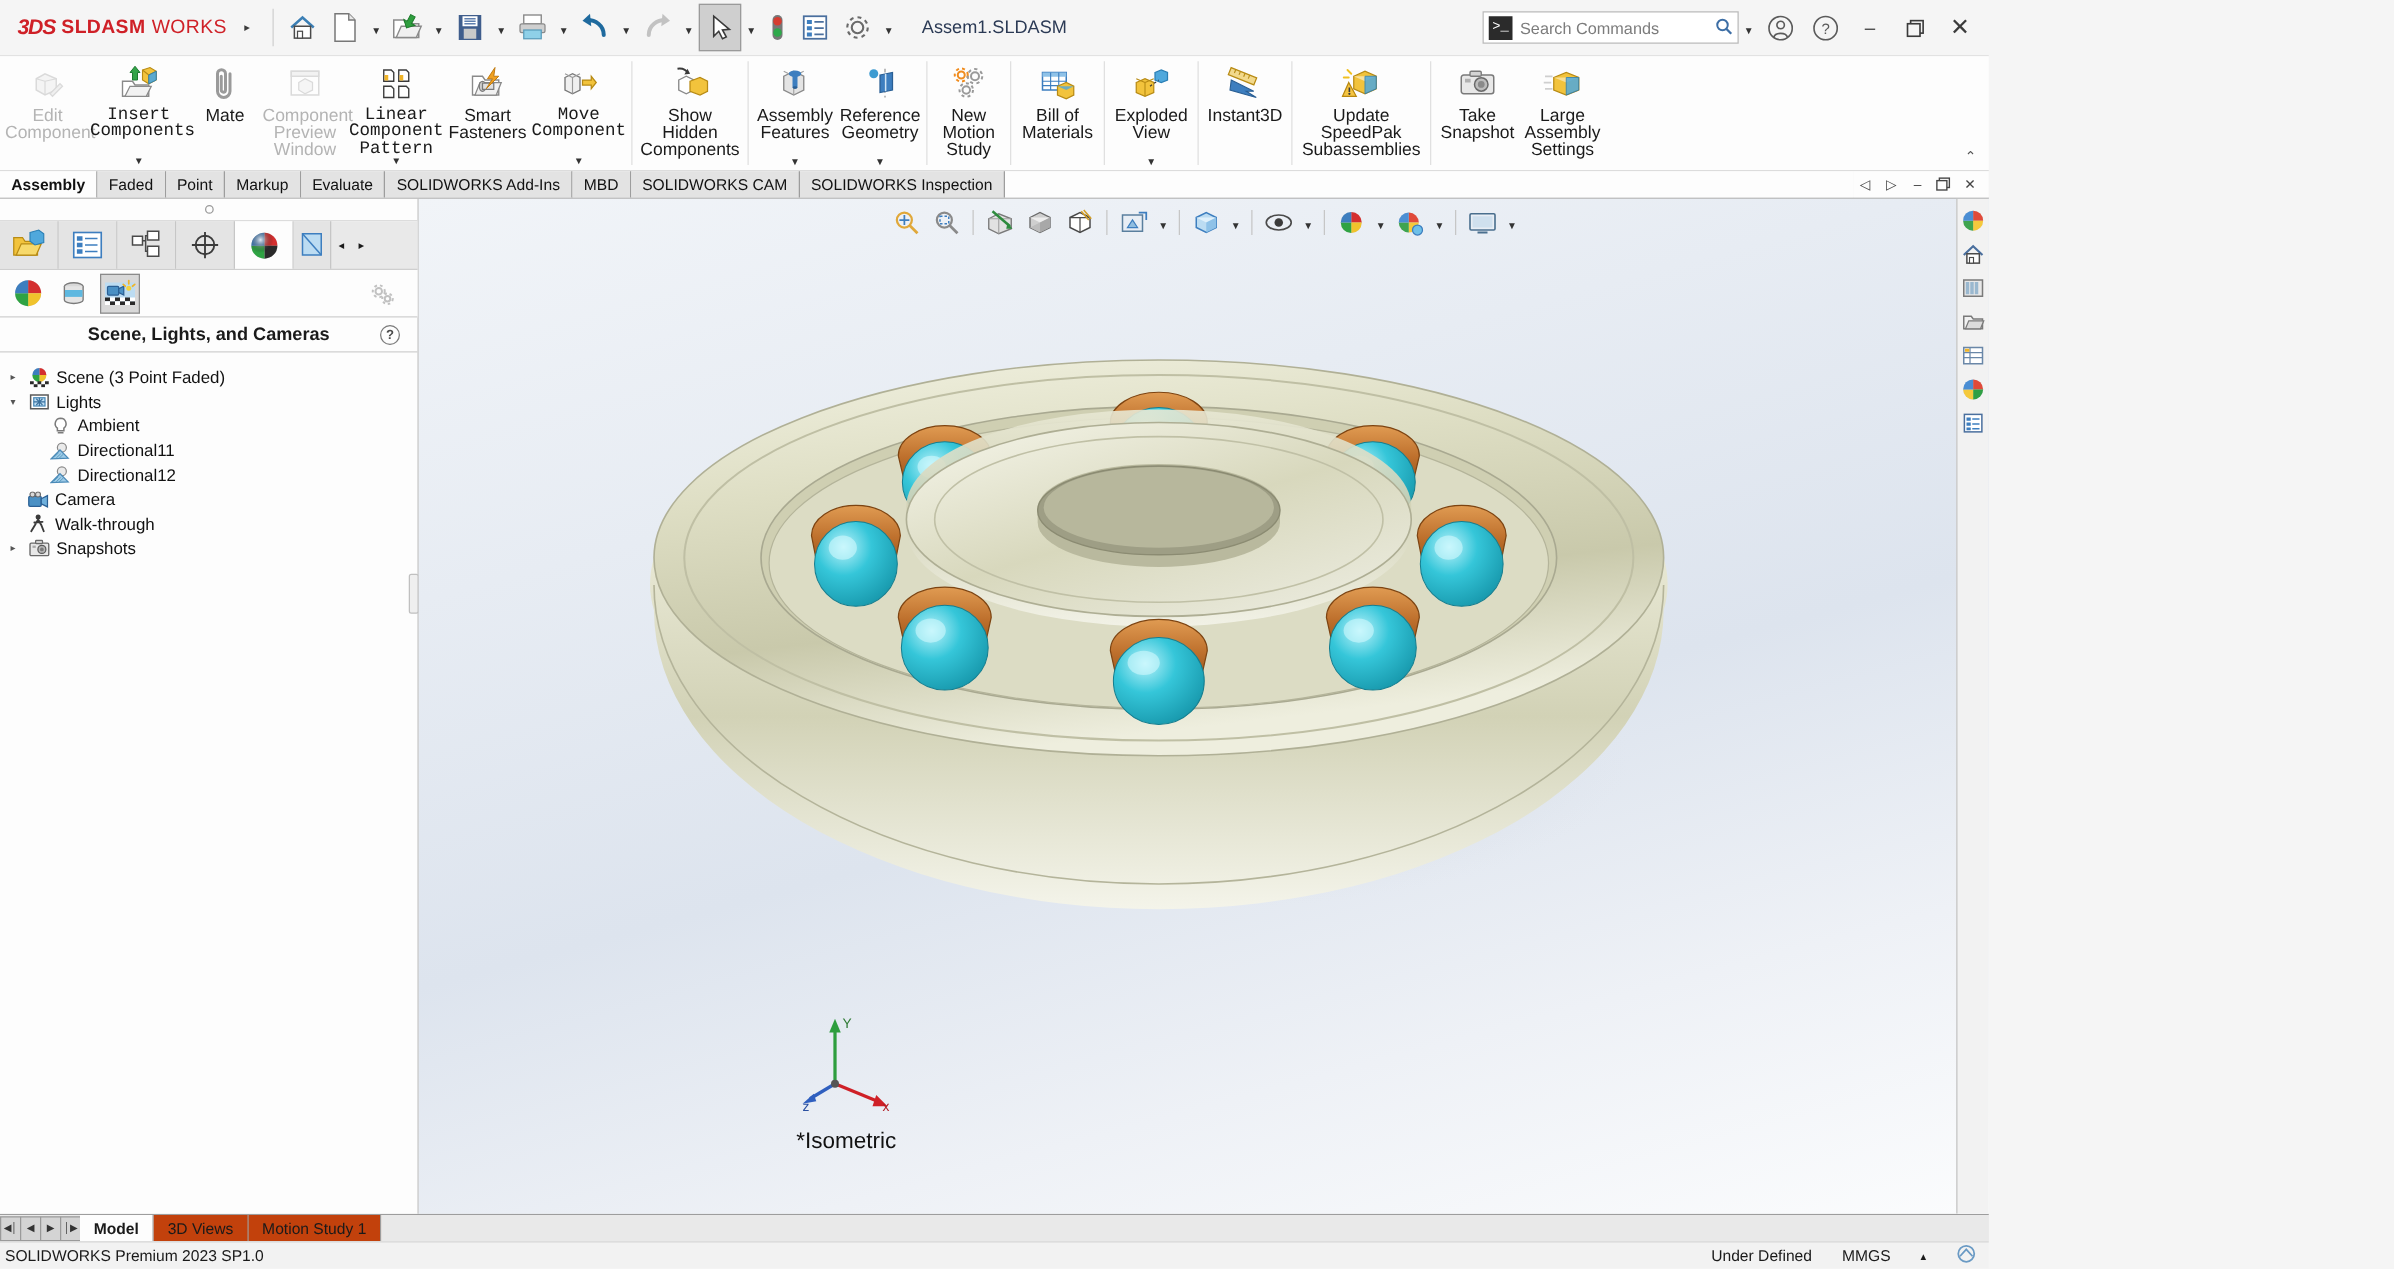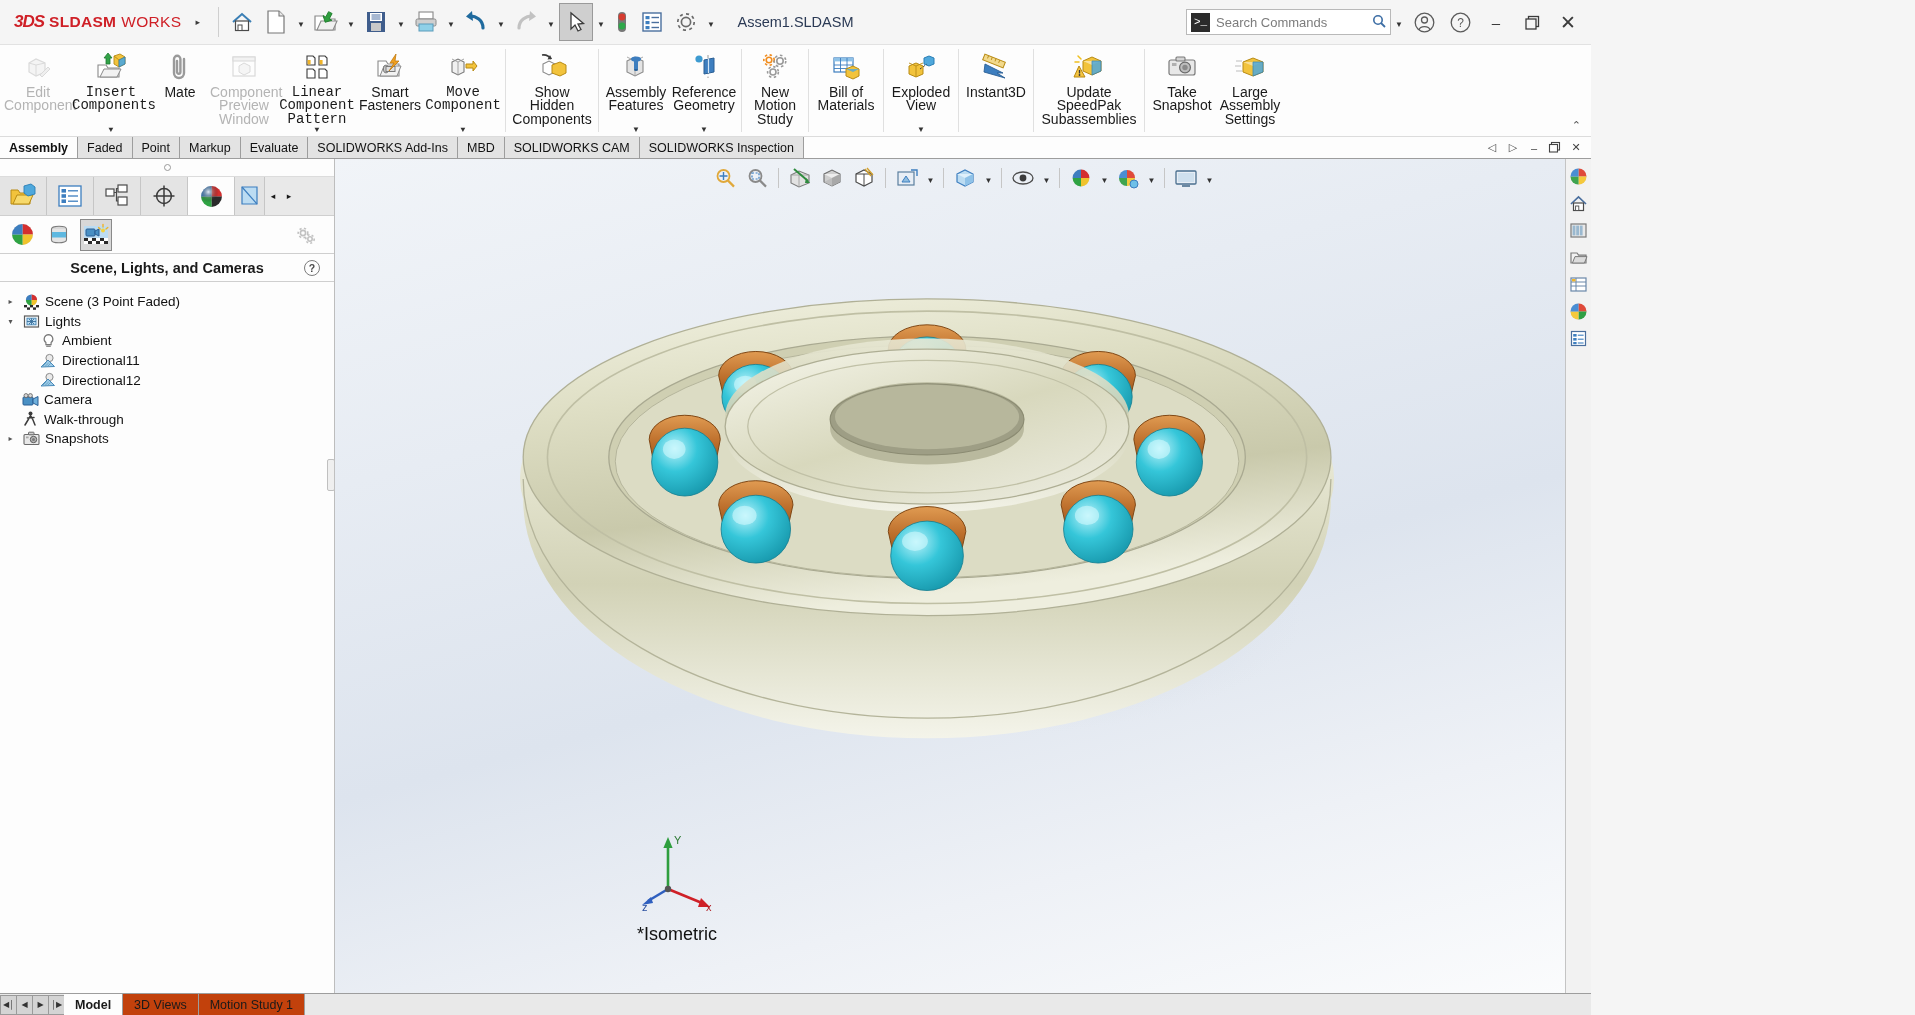--- a/index.html
+++ b/index.html
@@ -1141,14 +1141,28 @@
       <div class="nav">◀</div>
       <div class="nav">▶</div>
       <div class="nav">│▶</div>
     </div>
     <div class="btab active">Model</div>
     <div class="btab">3D Views</div>
     <div class="btab">Motion Study 1</div>
     <div class="btab-fill"></div>
   </div>
 
+  <div class="statusbar">
+    <span>SOLIDWORKS Premium 2023 SP1.0</span>
+    <div class="st-right">
+      <span>Under Defined</span>
+      <span>MMGS</span>
+      <span style="font-size:9px">▴</span>
+      <span>
+        <svg width="16" height="16" viewBox="0 0 16 16">
+            <circle cx="8" cy="8" r="6.4" fill="none" stroke="#6a9ac4" stroke-width="1.4"></circle>
+            <path d="M3 10 L8 4.5 L13 10" fill="none" stroke="#6a9ac4" stroke-width="1.4"></path>
+          </svg>
+      </span>
+    </div>
+  </div>
 
 </div>
 
 </body></html>

